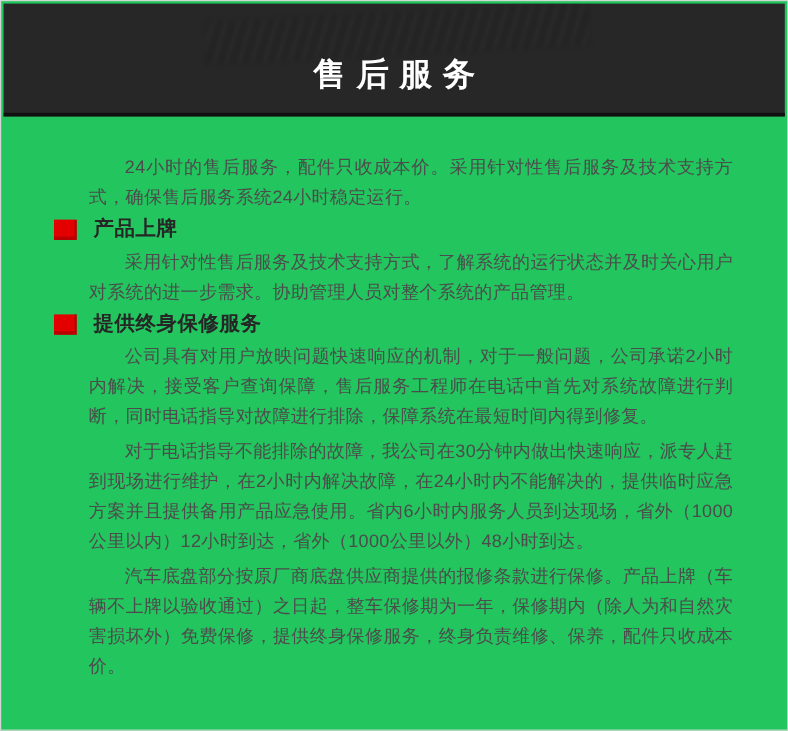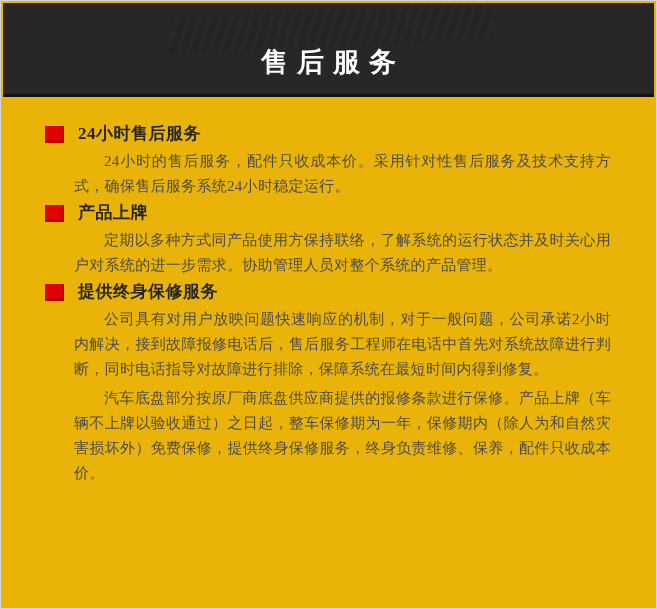--- a/index.html
+++ b/index.html
@@ -7,23 +7,22 @@
     padding: 0;
     background: #ffffff;
     font-family: "Liberation Sans", sans-serif;
   }
   .page {
     position: relative;
     width: 657px;
     height: 609px;
     box-sizing: border-box;
     border: 1px solid #d6d6d6;
-    background: #eab308;
+    background: #22c55e;
     overflow: hidden;
-    font-family: Liberation Serif, serif;
   }
   .banner {
     position: relative;
     margin: 2px 2px 0 2px;
     height: 91px;
     background: var(--banner-bg, #272727);
     border-bottom: 3px solid #101010;
     overflow: hidden;
   }
   .banner-watermark {
@@ -96,41 +95,38 @@
 <div class="page">
 
   <header class="banner">
     <div class="banner-watermark"></div>
     <h1 class="banner-title">售后服务</h1>
   </header>
 
   <main class="content">
 
     <section class="sec">
-      <div class="sec-head">
-        <span class="bullet"></span>
-        <h2 class="sec-title">24小时售后服务</h2>
-      </div>
       <p class="para">24小时的售后服务，配件只收成本价。采用针对性售后服务及技术支持方式，确保售后服务系统24小时稳定运行。</p>
     </section>
 
     <section class="sec">
       <div class="sec-head">
         <span class="bullet"></span>
         <h2 class="sec-title">产品上牌</h2>
       </div>
-      <p class="para">定期以多种方式同产品使用方保持联络，了解系统的运行状态并及时关心用户对系统的进一步需求。协助管理人员对整个系统的产品管理。</p>
+      <p class="para">采用针对性售后服务及技术支持方式，了解系统的运行状态并及时关心用户对系统的进一步需求。协助管理人员对整个系统的产品管理。</p>
     </section>
 
     <section class="sec">
       <div class="sec-head">
         <span class="bullet"></span>
         <h2 class="sec-title">提供终身保修服务</h2>
       </div>
-      <p class="para">公司具有对用户放映问题快速响应的机制，对于一般问题，公司承诺2小时内解决，接到故障报修电话后，售后服务工程师在电话中首先对系统故障进行判断，同时电话指导对故障进行排除，保障系统在最短时间内得到修复。</p>
+      <p class="para">公司具有对用户放映问题快速响应的机制，对于一般问题，公司承诺2小时内解决，接受客户查询保障，售后服务工程师在电话中首先对系统故障进行判断，同时电话指导对故障进行排除，保障系统在最短时间内得到修复。</p>
+      <p class="para">对于电话指导不能排除的故障，我公司在30分钟内做出快速响应，派专人赶到现场进行维护，在2小时内解决故障，在24小时内不能解决的，提供临时应急方案并且提供备用产品应急使用。省内6小时内服务人员到达现场，省外（1000公里以内）12小时到达，省外（1000公里以外）48小时到达。</p>
     </section>
 
     <section class="sec">
       <p class="para">汽车底盘部分按原厂商底盘供应商提供的报修条款进行保修。产品上牌（车辆不上牌以验收通过）之日起，整车保修期为一年，保修期内（除人为和自然灾害损坏外）免费保修，提供终身保修服务，终身负责维修、保养，配件只收成本价。</p>
     </section>
 
   </main>
 </div>
 
 </body></html>

